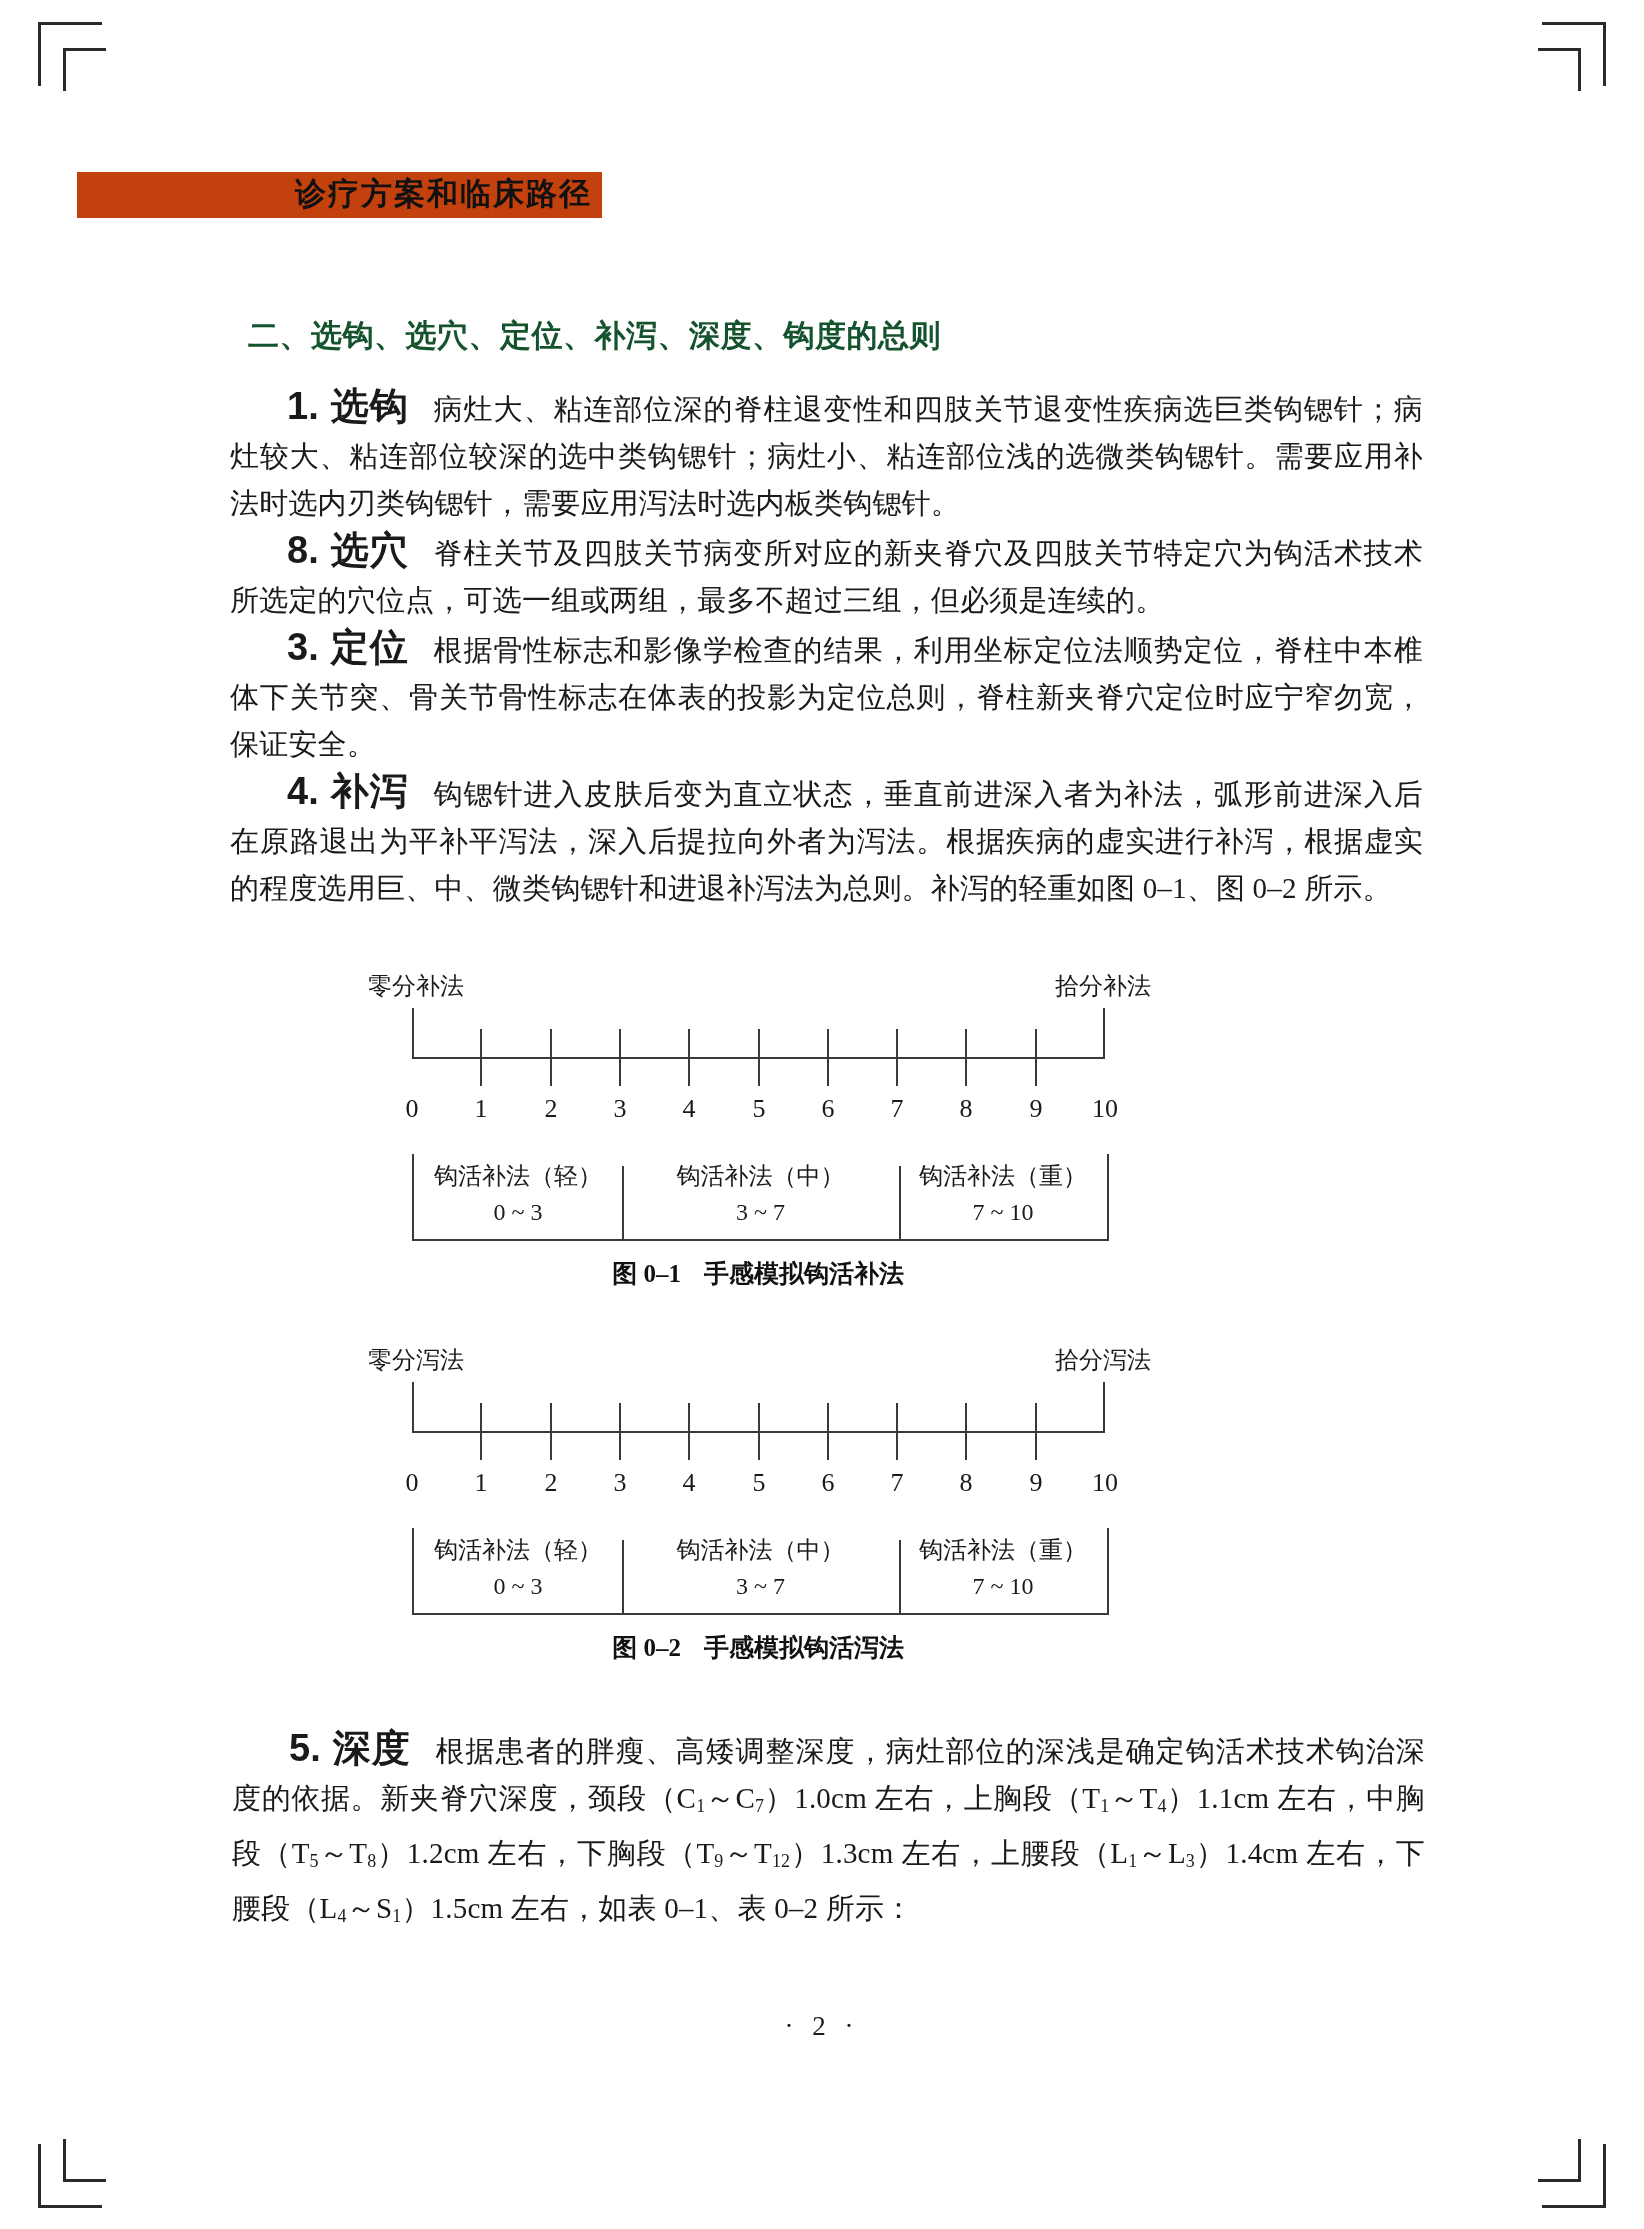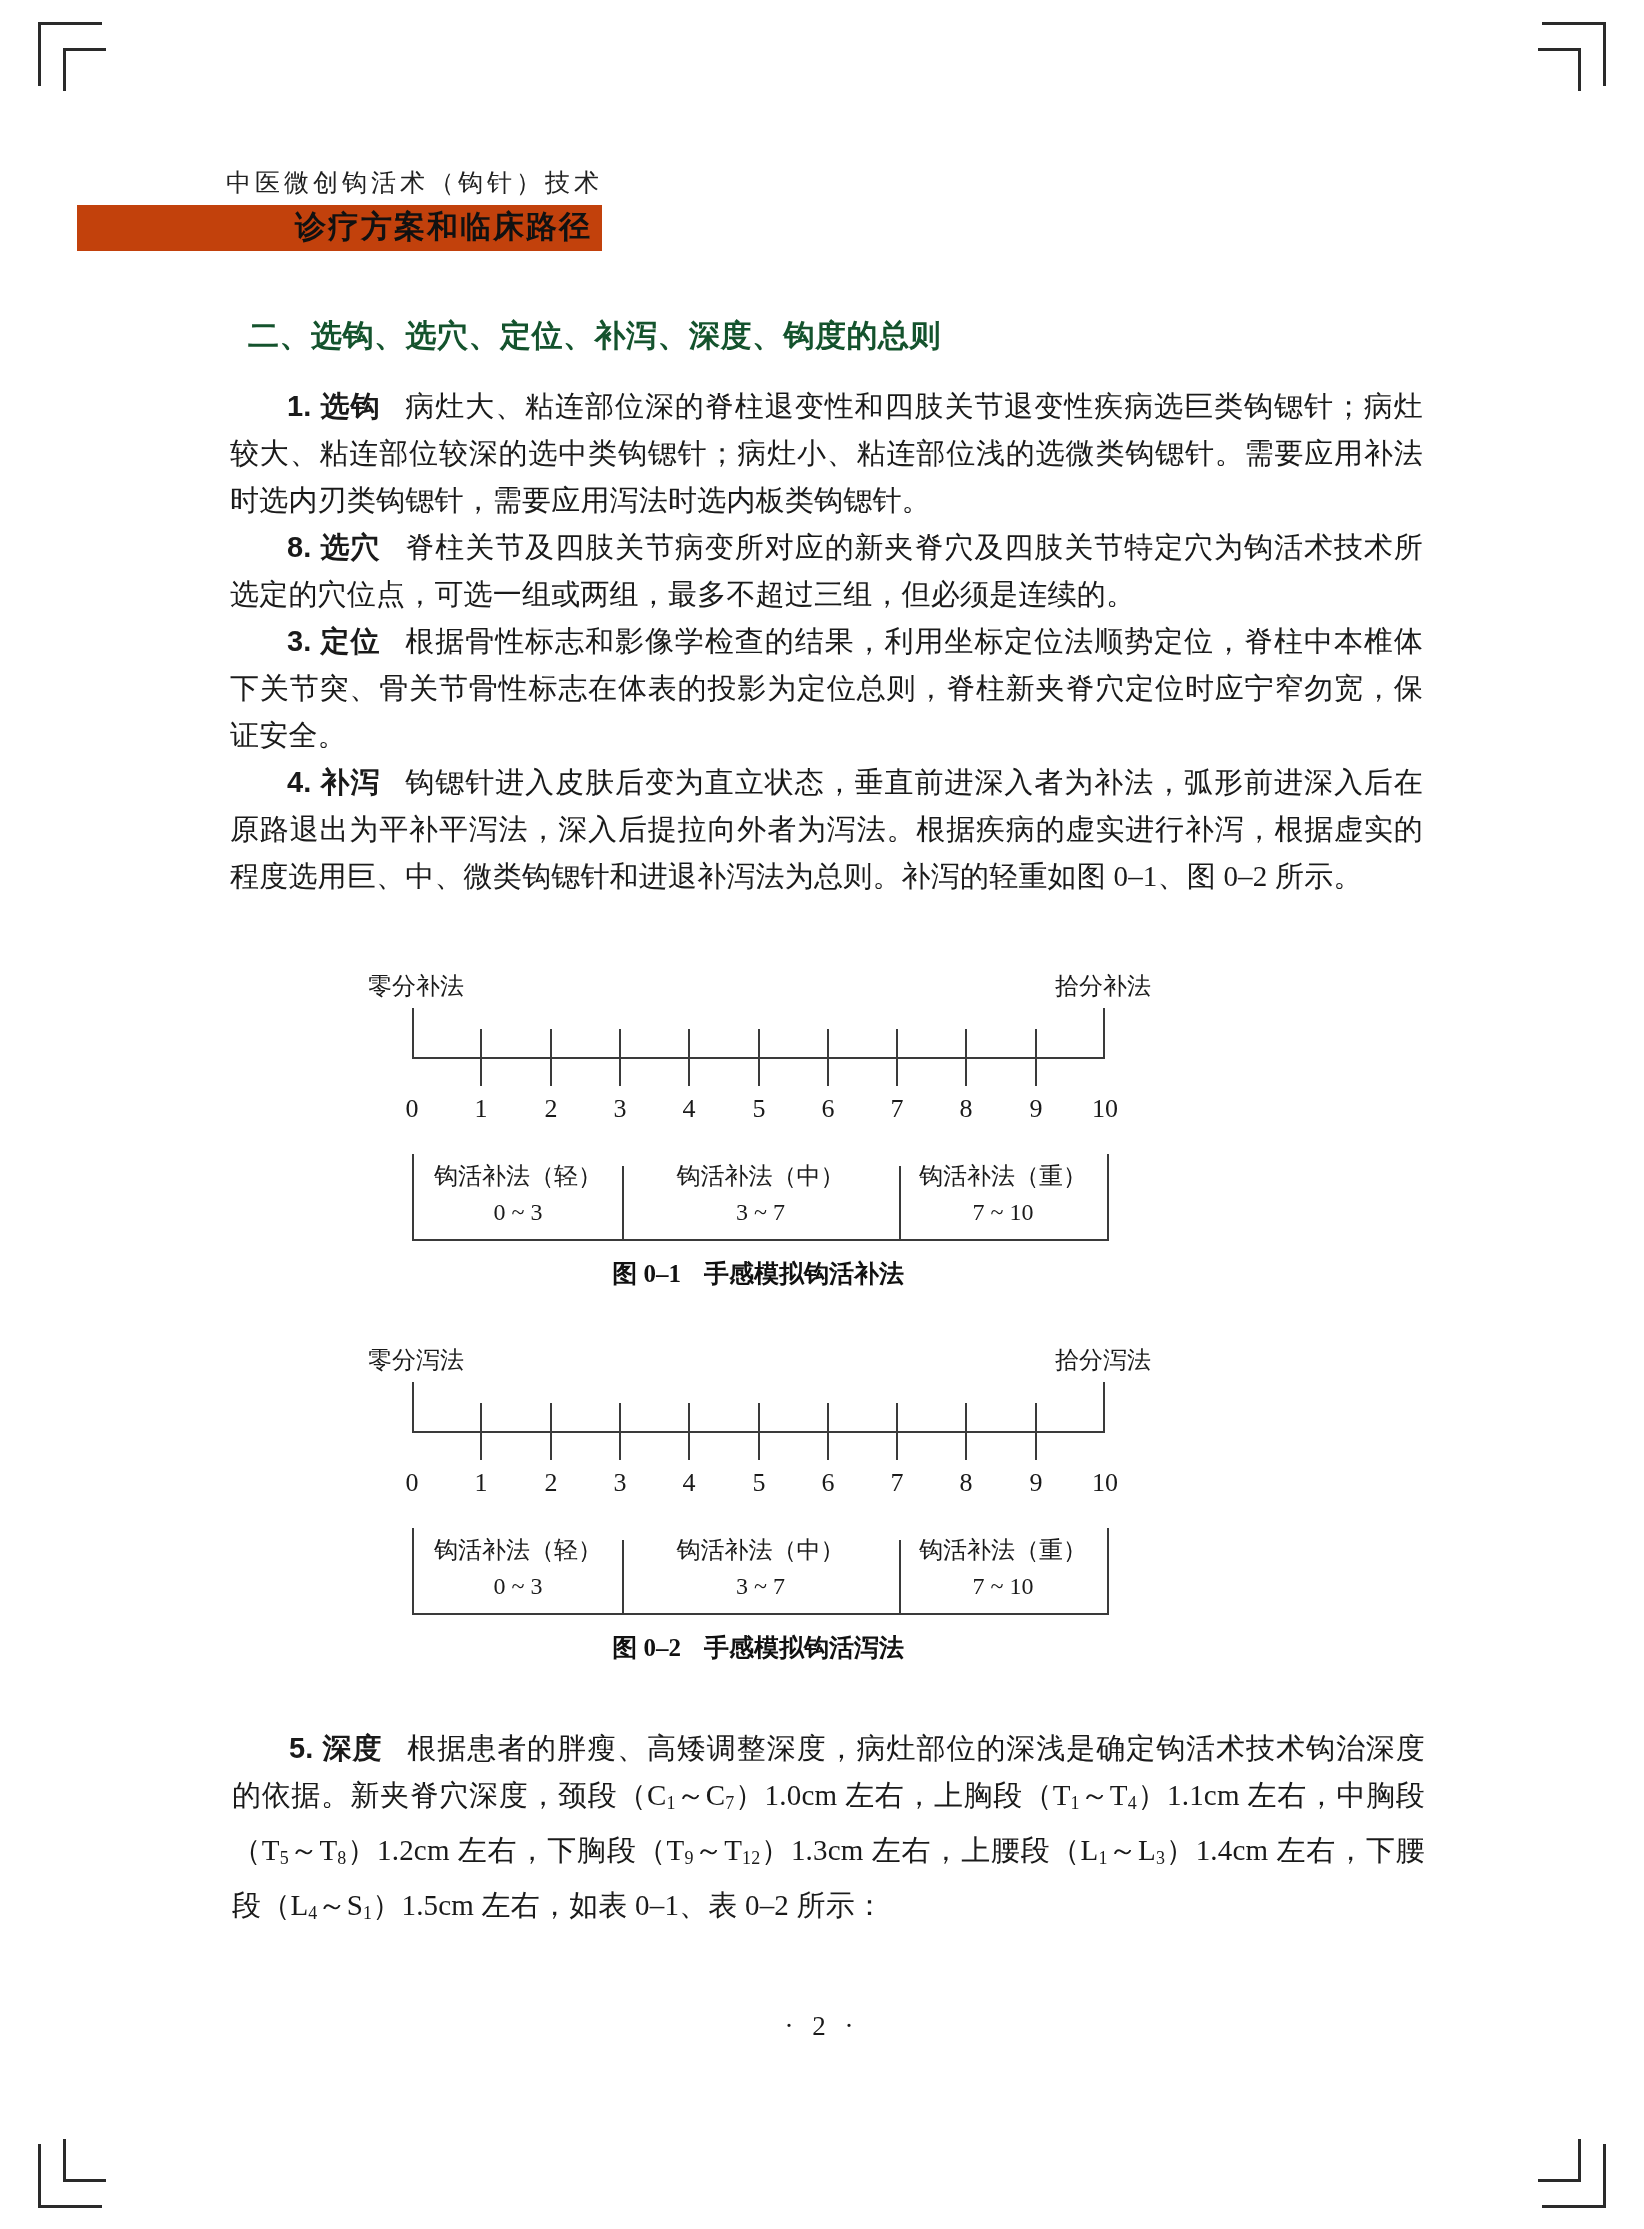--- a/index.html
+++ b/index.html
@@ -92,21 +92,21 @@
     margin: 0;
     text-align: justify;
     text-justify: inter-character;
     text-indent: 57px;
     color: #1a1a1a;
     letter-spacing: 0.2px;
   }
   p.body .lead {
     font-family: "Liberation Sans", "DejaVu Sans", sans-serif;
     font-weight: bold;
-    font-size: 29px;
+    font-size: 38px;
   }
   p.body .gap { display: inline-block; width: 24px; }
   p.body sub {
     font-size: 0.62em;
     vertical-align: -0.22em;
   }
 
   
   .figure {
     position: relative;
@@ -241,21 +241,20 @@
   <div class="crop tl"></div>
   <div class="crop tr"></div>
   <div class="crop bl"></div>
   <div class="crop br"></div>
   <div class="crop2 tl"></div>
   <div class="crop2 tr"></div>
   <div class="crop2 bl"></div>
   <div class="crop2 br"></div>
 
   <div id="runhead">
-    <div class="rh-line1">中医微创钩活术（钩针）技术</div>
     <div class="rh-band">
       <div class="rh-line2">诊疗方案和临床路径</div>
     </div>
   </div>
 
   <div id="para-block-1">
     <h2 class="section-title">二、选钩、选穴、定位、补泻、深度、钩度的总则</h2>
 
     <p class="body">
       <span class="lead">1. 选钩</span><span class="gap"></span><span>病灶大、粘连部位深的脊柱退变性和四肢关节退变性疾病选巨类钩锶针；病灶较大、粘连部位较深的选中类钩锶针；病灶小、粘连部位浅的选微类钩锶针。需要应用补法时选内刃类钩锶针，需要应用泻法时选内板类钩锶针。</span>

